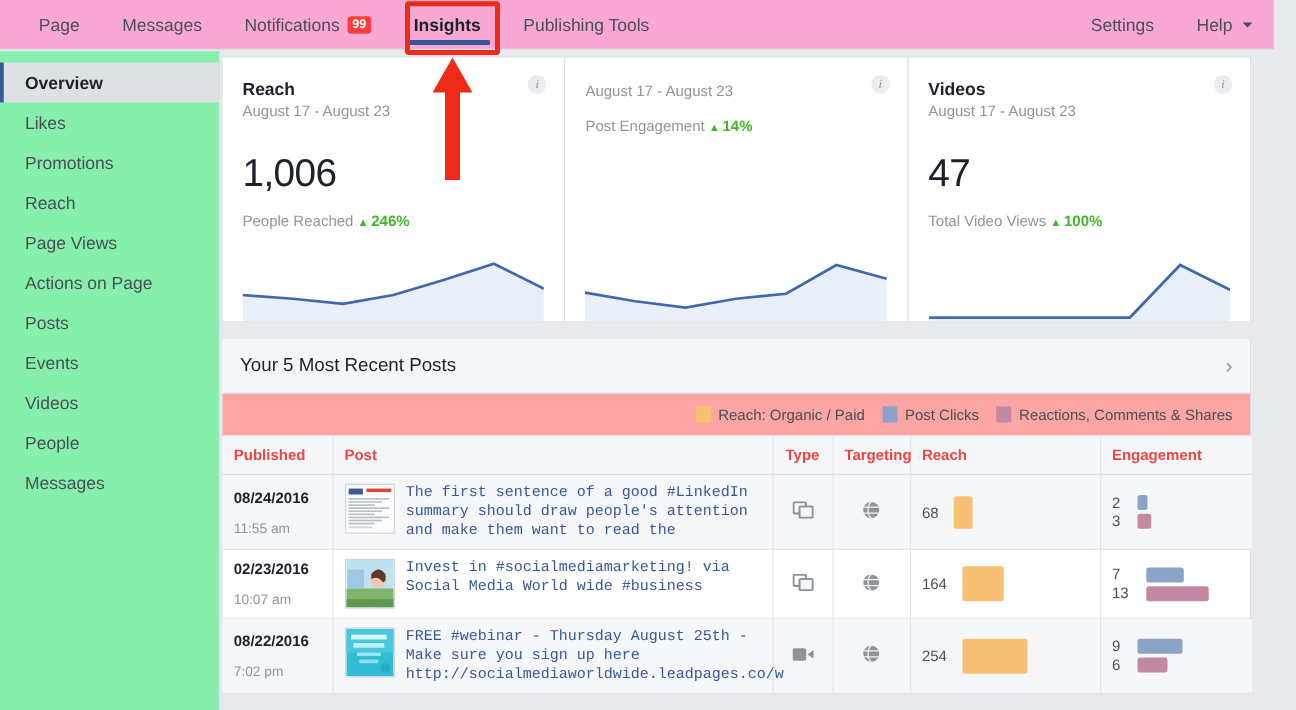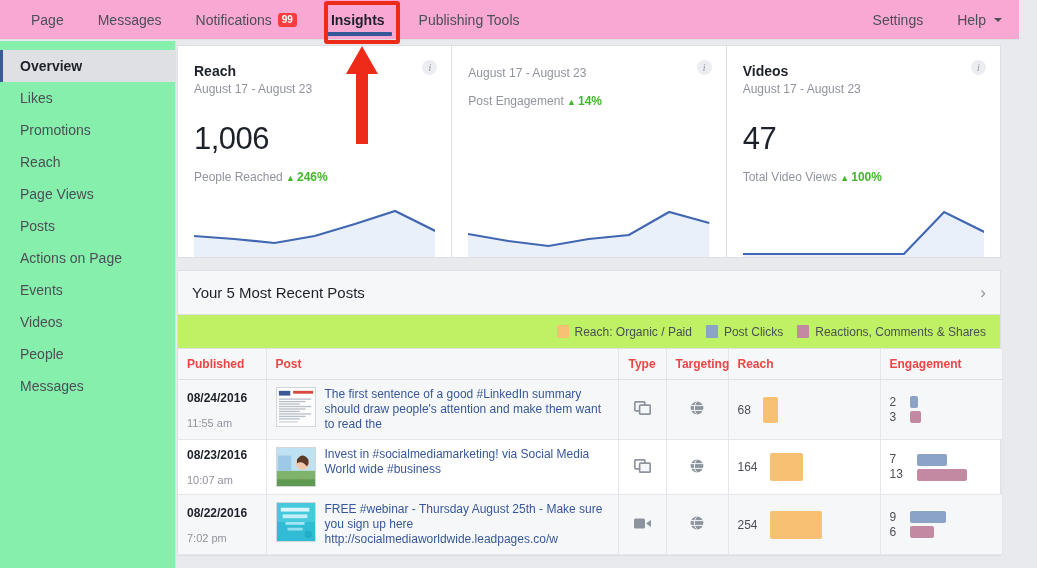--- a/index.html
+++ b/index.html
@@ -86,21 +86,21 @@
   }
   .posts-head {
     height: 44px; display: flex; align-items: center; padding: 0 14px;
     border-bottom: 1px solid #dddfe2; background: #f6f7f9; cursor: pointer;
   }
   .posts-head-title { font-size: 15px; color: #1d2129; }
   .chev { margin-left: auto; color: #90949c; font-size: 17px; }
 
   .legend {
     height: 34px; display: flex; align-items: center; justify-content: flex-end;
-    padding-right: 14px; gap: 14px; border-bottom: 1px solid #dddfe2; background: #bef264;
+    padding-right: 14px; gap: 14px; border-bottom: 1px solid #dddfe2; background: #fca5a5;
   }
   .leg { display: flex; align-items: center; gap: 6px; font-size: 12px; color: #4b4f56; }
   .sw { width: 12px; height: 13px; border-radius: 1px; }
 
   table.pt { width: 100%; border-collapse: collapse; table-layout: fixed; }
   table.pt th {
     background: #f6f7f9; font-size: 12px; color: #ef4444; font-weight: bold;
     text-align: left; padding: 8px 9px; border-bottom: 1px solid #dddfe2;
     border-right: 1px solid #e5e6e9;
   }
@@ -112,21 +112,21 @@
   .c-pub { width: 88px; }
   .c-post { width: 352px; }
   .c-type { width: 48px; text-align: center !important; }
   .c-targ { width: 62px; text-align: center !important; }
   .c-reach { width: 152px; }
   .c-eng { width: 122px; }
   .pub-date { font-size: 12px; color: #1d2129; font-weight: bold; }
   .pub-time { font-size: 11px; color: #90949c; margin-top: 12px; }
   .postcell { display: flex; gap: 9px; align-items: flex-start; }
   .thumb { width: 40px; height: 40px; flex: 0 0 40px; border: 1px solid #d3d6db; overflow: hidden; position: relative; }
-  .ptext { font-size: 12px; color: #365899; line-height: 15px; cursor: pointer; }
+  .ptext { font-size: 12px; color: #365899; line-height: 15px; cursor: pointer; font-family: Liberation Mono, monospace; }
   .icon-gray { fill: #8d949e; }
   .reachcell { display: flex; align-items: center; gap: 12px; }
   .rbar { background: #f7c073; border-radius: 2px; }
   .engcell { display: flex; align-items: center; gap: 14px; }
   .engnums { font-size: 12px; color: #4b4f56; line-height: 15px; }
   .engbars { display: flex; flex-direction: column; gap: 3px; }
   .ebar { border-radius: 2px; height: 12px; }
   .e-click { background: #8ba3c7; }
   .e-react { background: #c389a3; }
 
@@ -185,24 +185,24 @@
       <div class="side-item">
      <span>Promotions</span>
       </div>
       <div class="side-item">
      <span>Reach</span>
       </div>
       <div class="side-item">
      <span>Page Views</span>
       </div>
       <div class="side-item">
+     <span>Actions on Page</span>
+      </div>
+      <div class="side-item">
      <span>Posts</span>
-      </div>
-      <div class="side-item">
-     <span>Actions on Page</span>
       </div>
       <div class="side-item">
      <span>Events</span>
       </div>
       <div class="side-item">
      <span>Videos</span>
       </div>
       <div class="side-item">
      <span>People</span>
       </div>
@@ -346,21 +346,21 @@
         </div>
         <div class="engbars">
           <span class="ebar e-click" style="width:8px"></span>
           <span class="ebar e-react" style="width:11px"></span>
         </div>
       </div>
     </td>
   </tr>
   <tr class="">
     <td class="c-pub">
-      <div class="pub-date">08/23/2016</div>
+      <div class="pub-date">02/23/2016</div>
       <div class="pub-time">10:07 am</div>
     </td>
     <td class="c-post">
       <div class="postcell">
         <div class="thumb"><svg viewBox="0 0 40 40">
       <rect width="40" height="40" fill="#bfe2f2"></rect>
       <rect y="24" width="40" height="16" fill="#7fb26a"></rect>
       <rect x="1" y="8" width="14" height="16" fill="#9ec9e6"></rect>
       <circle cx="27" cy="16" r="7" fill="#f0c9ad"></circle>
       <path d="M20 40 q7 -14 14 0 z" fill="#e8685f"></path>

